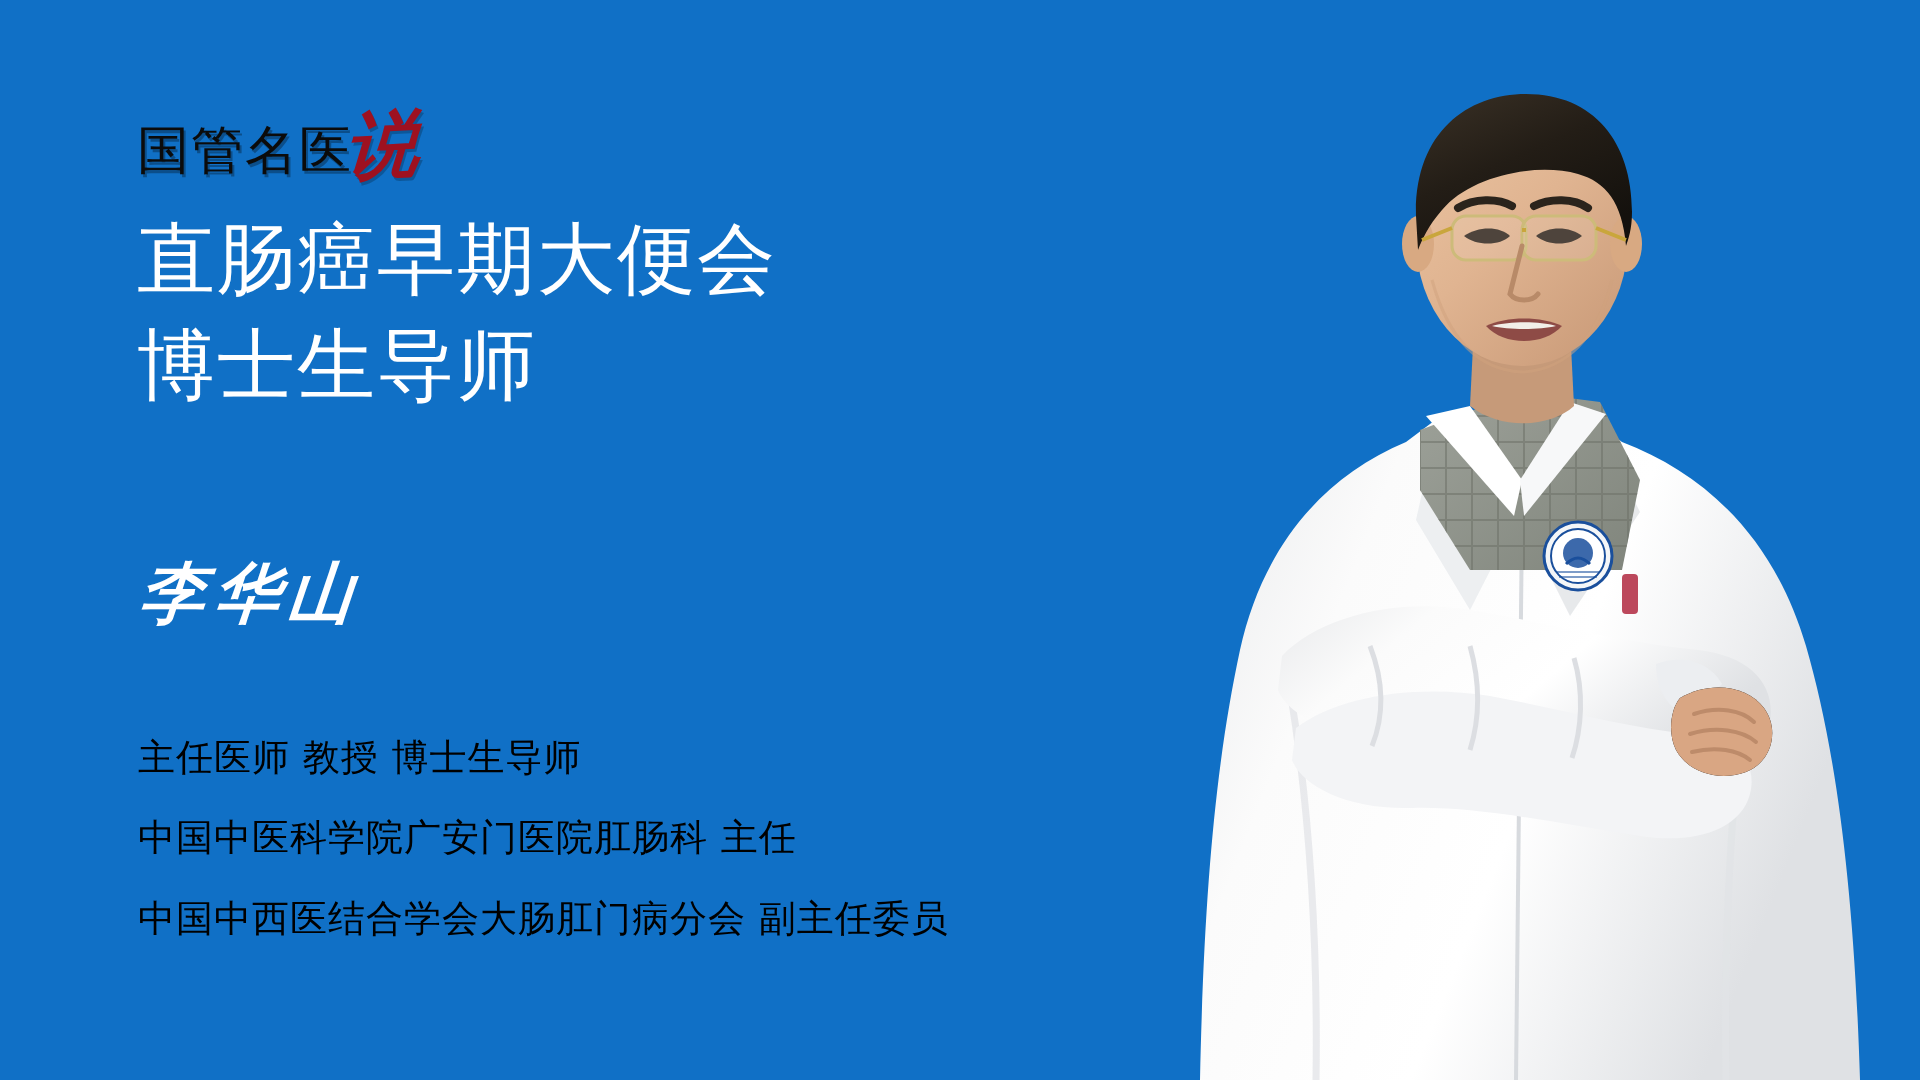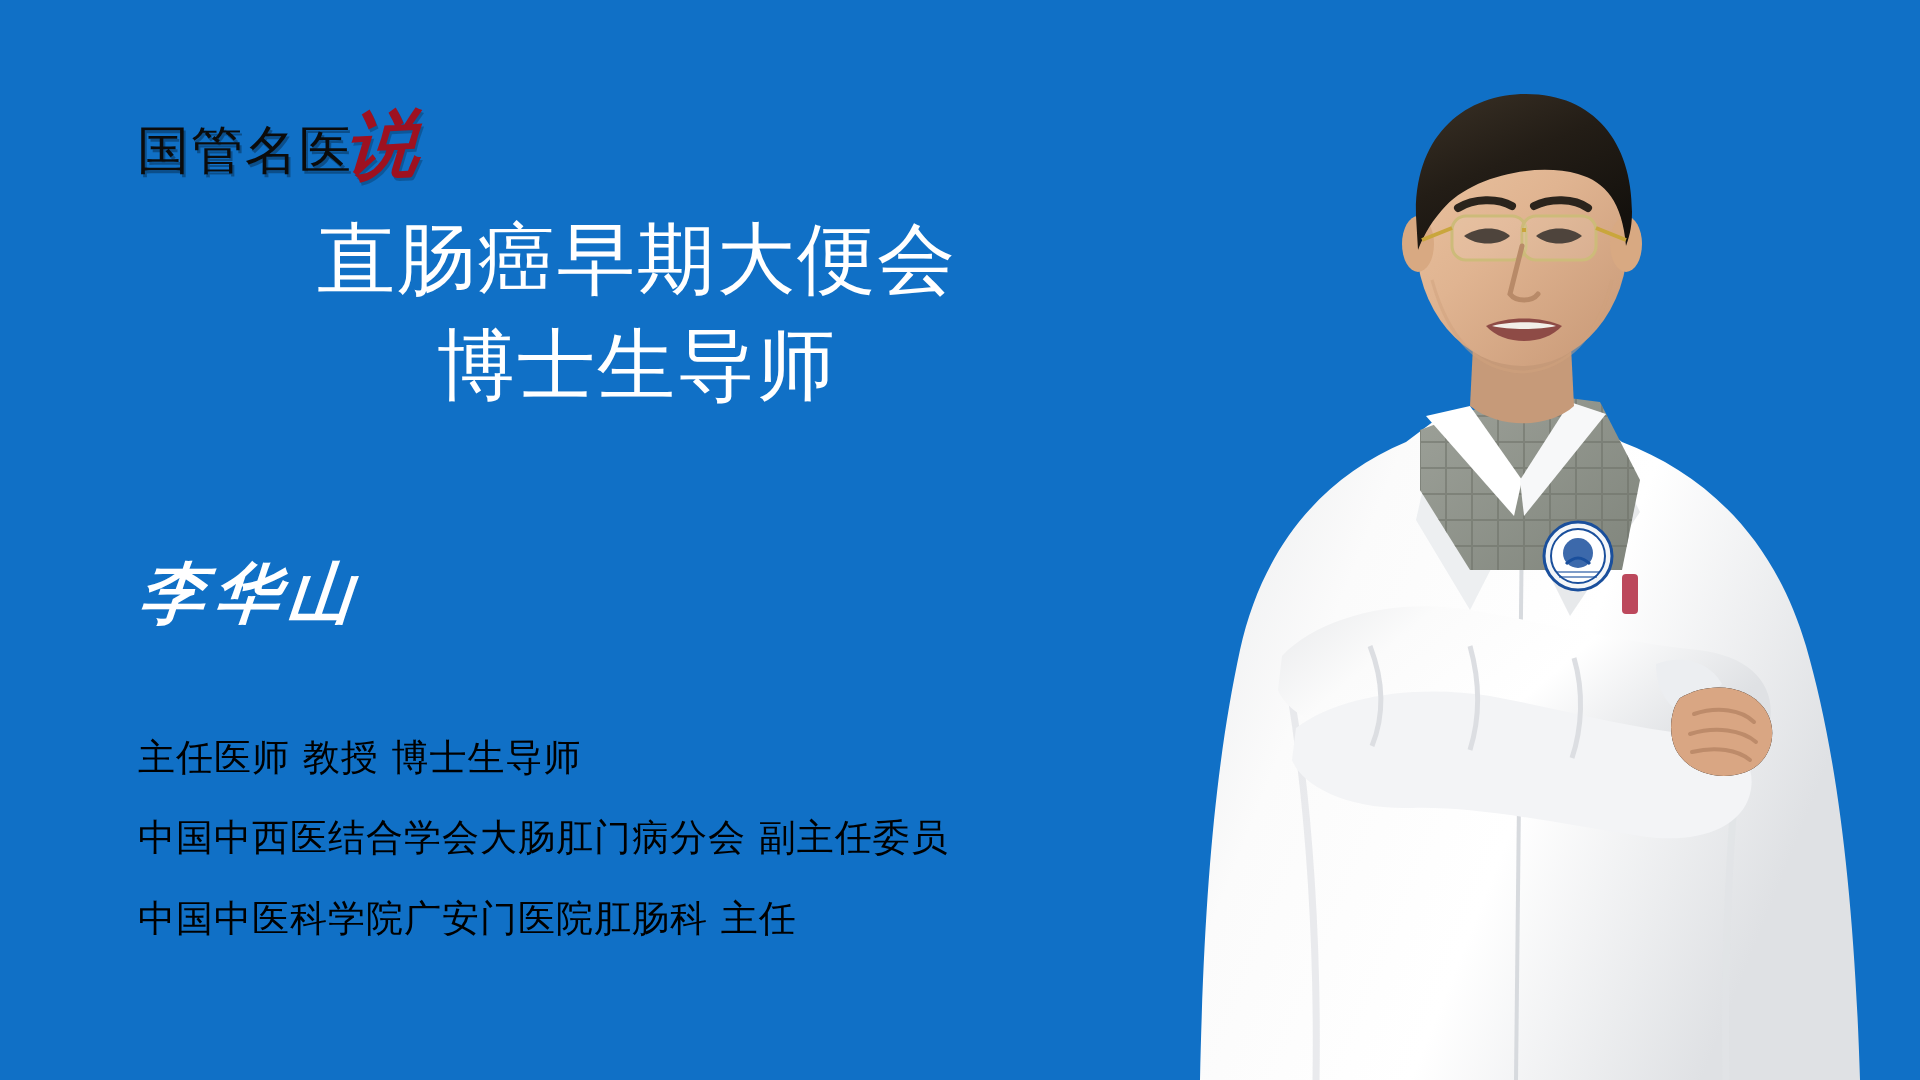--- a/index.html
+++ b/index.html
@@ -62,21 +62,20 @@
     width: 1000px;
   }
   .title-line {
     font-family: "DejaVu Sans", "Liberation Sans", sans-serif;
     font-size: 78px;
     font-weight: 400;
     color: #ffffff;
     line-height: 1.36;
     letter-spacing: 2px;
     white-space: nowrap;
-    text-align: center;
   }
 
   
   .doctor-name {
     position: absolute;
     left: 137px;
     top: 560px;
     font-family: "DejaVu Serif", "Liberation Serif", serif;
     font-size: 66px;
     font-weight: 700;
@@ -128,22 +127,22 @@
 
   <div class="title-block">
     <div class="title-line">直肠癌早期大便会</div>
     <div class="title-line">博士生导师</div>
   </div>
 
   <div class="doctor-name">李华山</div>
 
   <div class="credentials">
     <div class="credential-line">主任医师  教授  博士生导师</div>
+    <div class="credential-line">中国中医科学院广安门医院肛肠科  主任</div>
     <div class="credential-line">中国中西医结合学会大肠肛门病分会  副主任委员</div>
-    <div class="credential-line">中国中医科学院广安门医院肛肠科  主任</div>
   </div>
 
   <div class="portrait">
     <svg viewBox="0 0 720 1030" preserveAspectRatio="xMidYMax meet" aria-hidden="true">
       <defs>
         <linearGradient id="coatGrad" x1="0" y1="0" x2="1" y2="0.4">
           <stop offset="0%" stop-color="#e9eaec"></stop>
           <stop offset="28%" stop-color="#fbfbfb"></stop>
           <stop offset="62%" stop-color="#ffffff"></stop>
           <stop offset="100%" stop-color="#dfe1e4"></stop>

